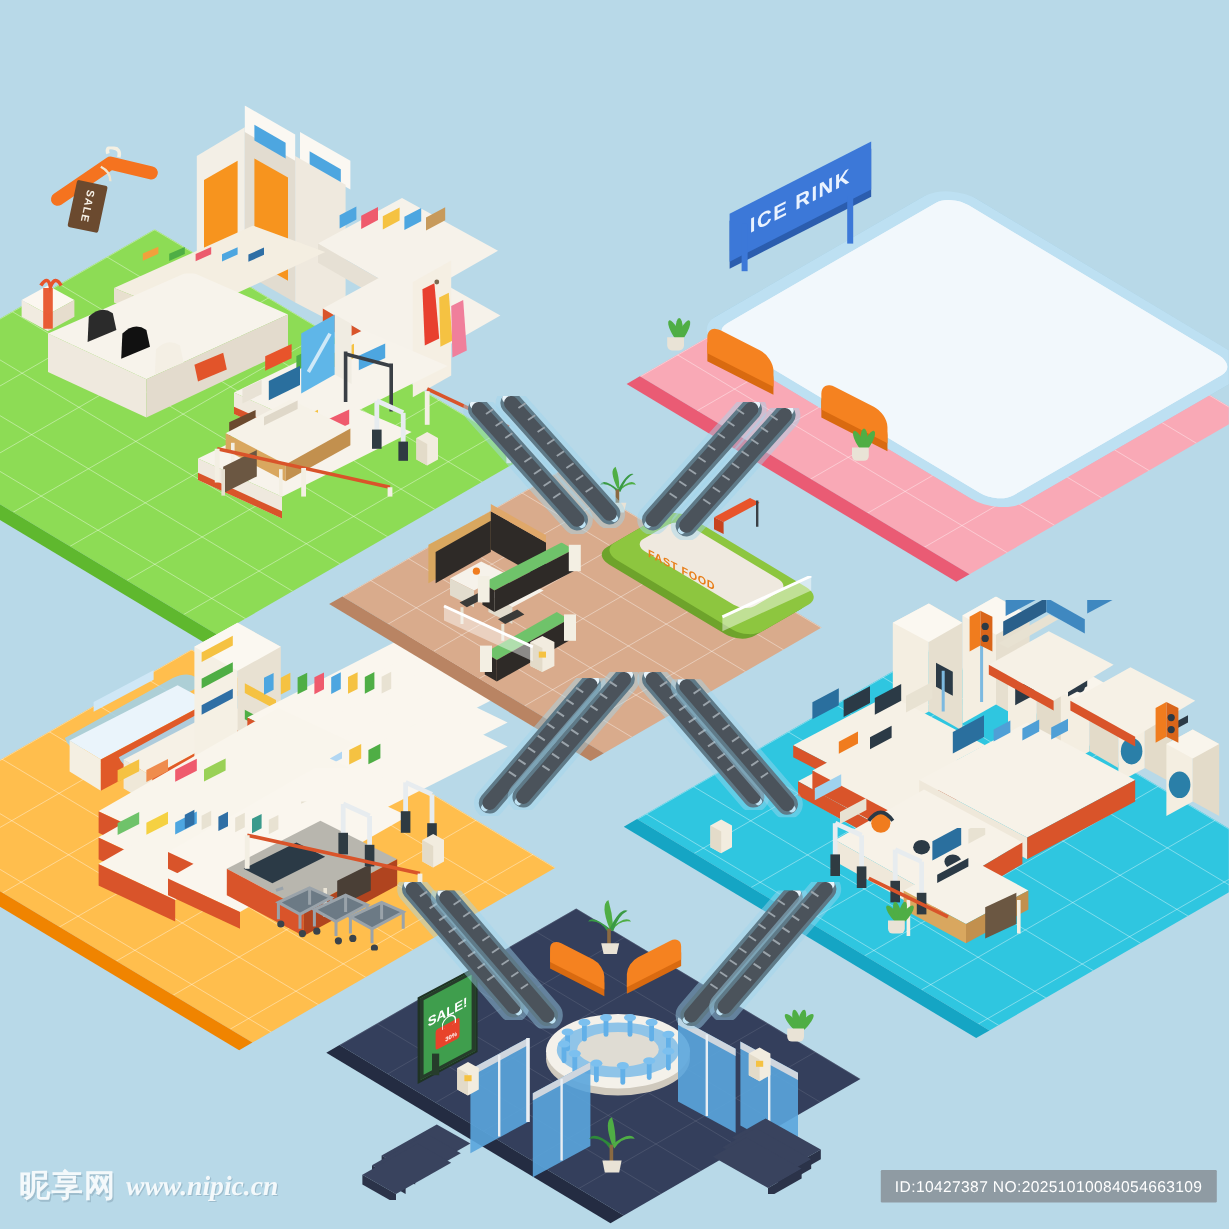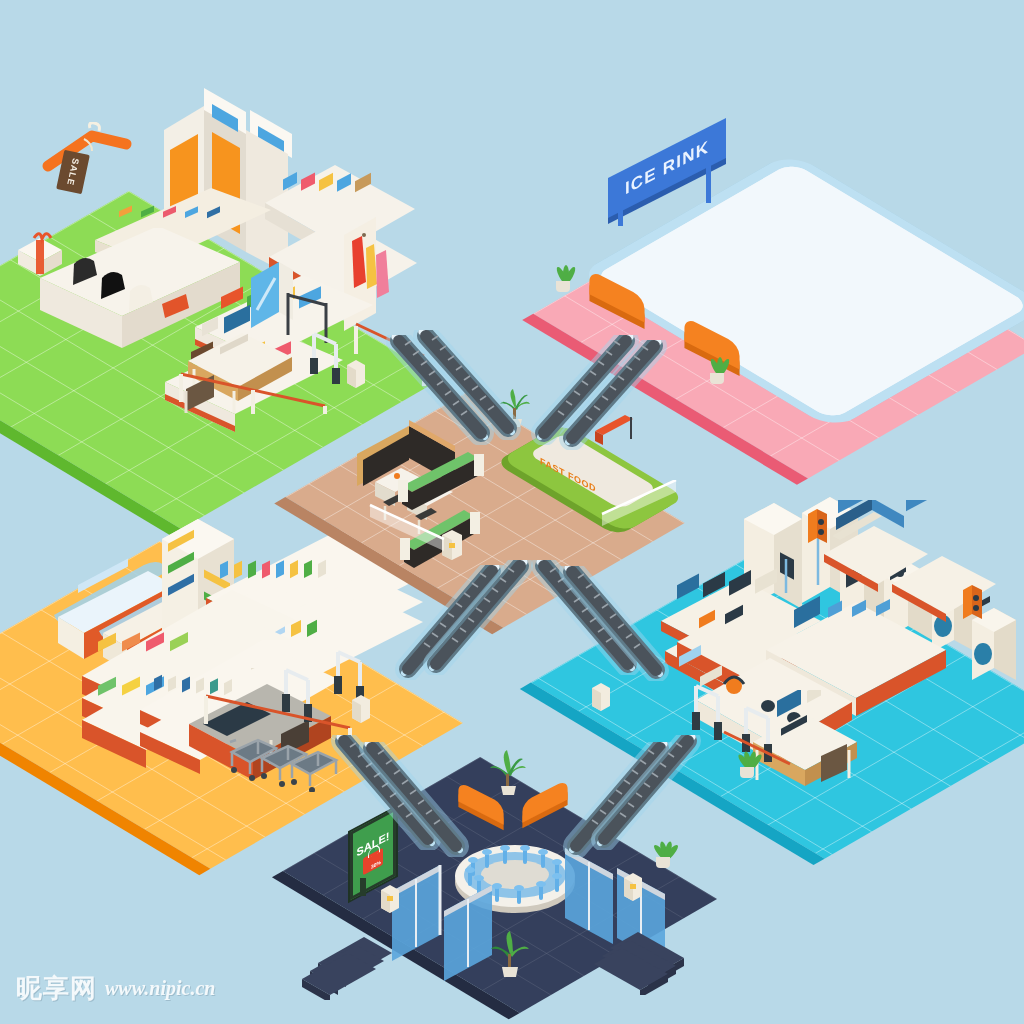--- a/index.html
+++ b/index.html
@@ -29,21 +29,21 @@
     display:flex;align-items:center;gap:8px;
     opacity:.85;user-select:none;
   }
   .wm-cn{
     font-size:26px;font-weight:bold;color:#ffffff;
     letter-spacing:1px;
     text-shadow:1px 1px 0 #9ab9c9;
     font-family:"DejaVu Sans", sans-serif;
   }
   .wm-url{
-    font-size:20px;font-style:italic;font-weight:bold;color:#ffffff;
+    font-size:23px;font-style:italic;font-weight:bold;color:#ffffff;
     text-shadow:1px 1px 0 #9ab9c9;
     font-family:"Liberation Serif", serif;
   }
   .wm-right{
     position:absolute;right:10px;bottom:22px;
     background:#8f9ba3;color:#ffffff;
     padding:6px 12px;font-size:13px;letter-spacing:.3px;
     border-radius:1px;
   }
 
@@ -1249,14 +1249,15 @@
         <line x1="46" y1="72" x2="40" y2="68"></line>
           <line x1="38" y1="82" x2="32" y2="78"></line>
       </g>
     </svg>
   </div>
 
   <div class="wm-left">
     <span class="wm-cn">昵享网</span>
     <span class="wm-url">www.nipic.cn</span>
   </div>
+  <div class="wm-right">ID:10427387 NO:20251010084054663109</div>
 
 </div>
 
 </body></html>

